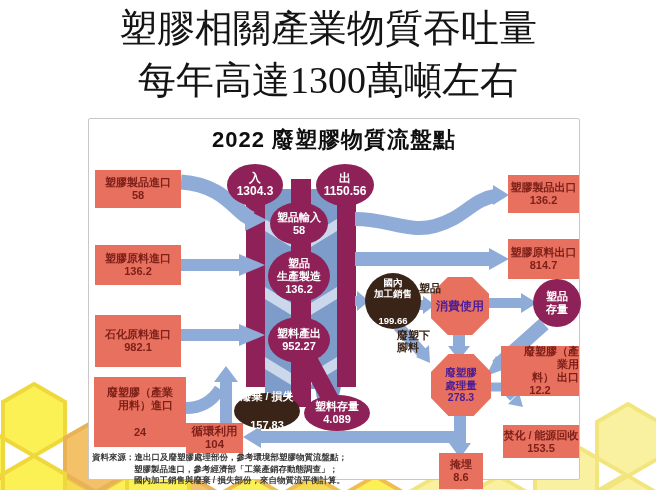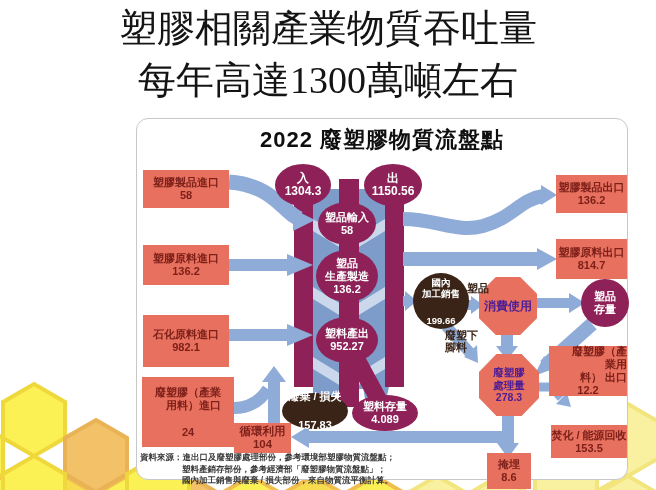--- a/index.html
+++ b/index.html
@@ -3,21 +3,21 @@
 <meta charset="utf-8">
 <style>
   html,body{margin:0;padding:0;background:#fff;}
   .page{position:relative;width:656px;height:490px;background:#ffffff;overflow:hidden;
         font-family:"Liberation Sans",sans-serif;}
   .honeycomb{position:absolute;left:0;top:0;z-index:0;}
   .page-title{position:absolute;top:2px;left:0;width:100%;text-align:center;z-index:1;
       font-family:"Liberation Serif",serif;font-size:38px;line-height:52px;color:#141414;
       white-space:pre-line;}
   .panel{position:absolute;left:88px;top:118px;width:490px;height:360px;background:#fff;
-      border:1px solid #c8c8c8;border-radius:12px;z-index:2;margin-left:48px;}
+      border:1px solid #c8c8c8;border-radius:2px;z-index:2;}
   .flows{position:absolute;left:0;top:0;z-index:1;overflow:visible;}
   .diagram-title{position:absolute;top:6px;left:0;width:100%;text-align:center;
       font-size:22px;font-weight:bold;color:#0f0f0f;z-index:3;letter-spacing:1px;}
   .node{position:absolute;display:flex;flex-direction:column;justify-content:center;
       align-items:center;text-align:center;font-weight:bold;z-index:3;}
   .box{background:#E8705F;color:#7D2019;font-size:11px;line-height:13px;}
   .box.left-text .lbl{text-align:right;align-self:flex-start;padding-left:13px;}
   .ellipse{background:#8E2157;color:#fff;border-radius:50%;font-size:11px;line-height:13px;}
   .circle{border-radius:50%;}
   .dark{background:#3A2417;gap:16px;}
@@ -221,18 +221,18 @@
 處理量</span>
       <span class="val">278.3</span>
     </div>
 
     <div class="flowlbl" style="left:330px;top:163px;">塑品</div>
     <div class="flowlbl" style="left:308px;top:210px;">廢塑下
 腳料</div>
 
     <div class="source">
       <div>資料來源：進出口及廢塑膠處理部份，參考環境部塑膠物質流盤點；</div>
-      <div class="indent">塑料產銷存部份，參考經濟部「廢塑膠物質流盤點」；</div>
+      <div class="indent">塑膠製品進口，參考經濟部「工業產銷存動態調查」；</div>
       <div class="indent">國內加工銷售與廢棄 / 損失部份，來自物質流平衡計算。</div>
     </div>
 
   </div>
 </div>
 
 </body></html>

